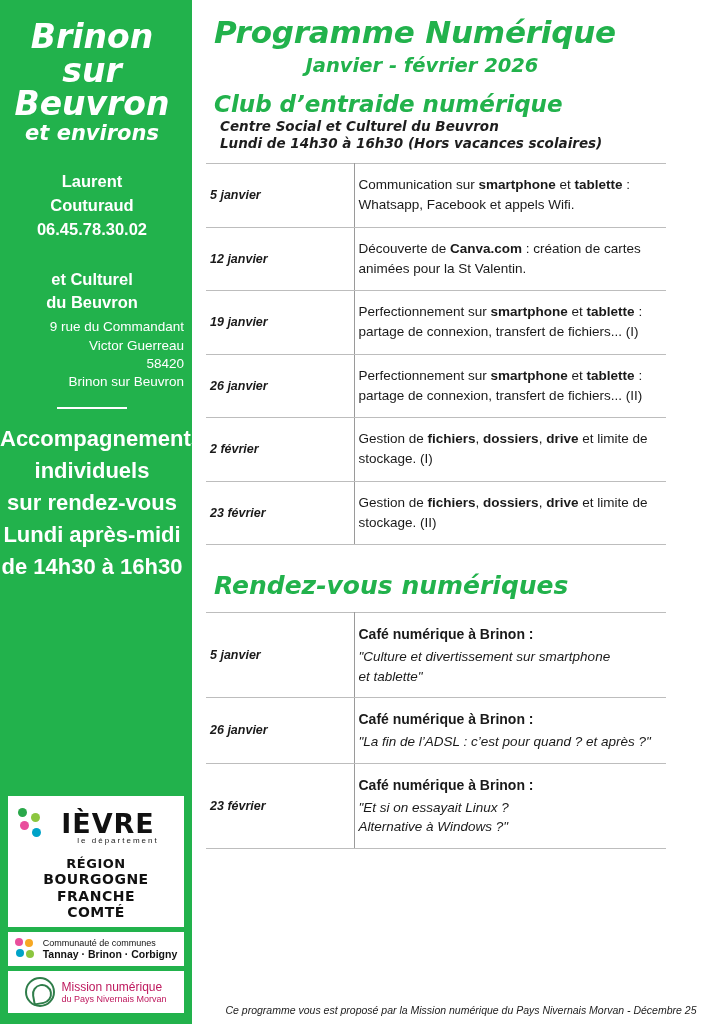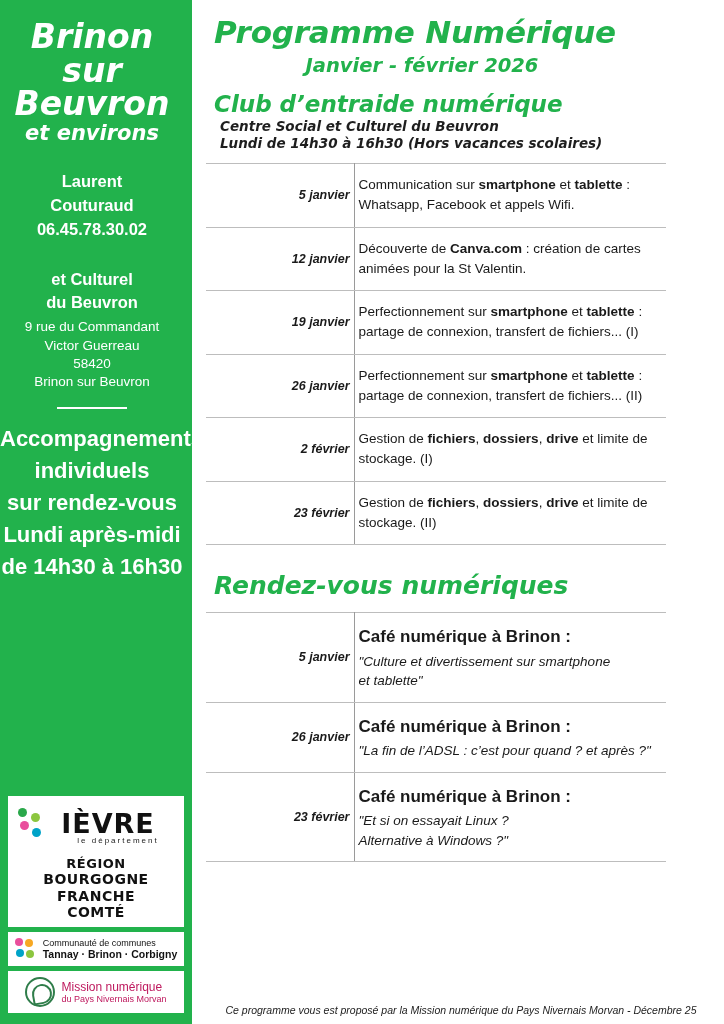--- a/index.html
+++ b/index.html
@@ -47,20 +47,21 @@
     margin-top: 26px;
     font-size: 16.5px;
     font-weight: bold;
     line-height: 1.4;
   }
   .addr {
     margin-top: 4px;
     font-size: 13.5px;
     font-weight: normal;
     line-height: 1.35;
+    text-align: right;
   }
   .rule {
     width: 70px; height: 2px;
     background: #ffffff;
     margin: 16px auto 14px auto;
   }
   .accomp {
     font-size: 22px;
     font-weight: bold;
     line-height: 1.45;
@@ -209,21 +210,20 @@
     margin-top: 12px;
   }
   table.sched td {
     border-bottom: 1px solid #bdbdbd;
     padding: 11px 4px 11px 4px;
     vertical-align: middle;
   }
   table.sched tr:first-child td { border-top: 1px solid #bdbdbd; }
   td.date {
     width: 148px;
-    text-align: right;
     padding-right: 14px;
     font-size: 12.5px;
     font-weight: bold;
     font-style: italic;
     color: #1a1a1a;
     border-right: 1px solid #9a9a9a;
   }
   td.desc {
     font-size: 13.5px;
     color: #1a1a1a;
@@ -235,21 +235,21 @@
   .sec-title2 {
     color: #22b24c;
     font-family: "DejaVu Sans", sans-serif;
     font-weight: bold;
     font-style: italic;
     font-size: 25px;
     margin: 26px 0 0 8px;
   }
   table.rdv td.desc .hd {
     font-weight: bold;
-    font-size: 17px;
+    font-size: 14px;
     margin-bottom: 2px;
   }
   table.rdv td.desc .it {
     font-style: italic;
     font-size: 13.5px;
     line-height: 1.45;
   }
   .footer {
     position: absolute;
     left: 14px; bottom: 8px;

